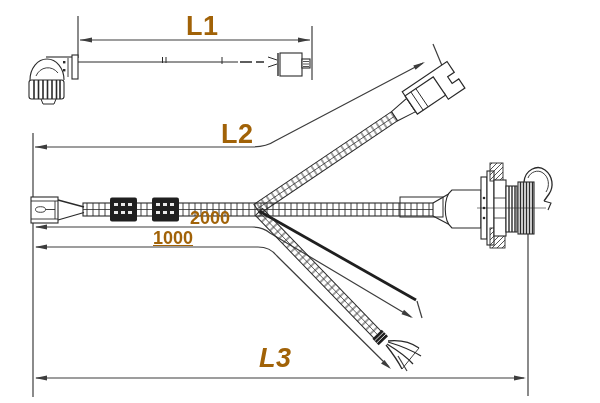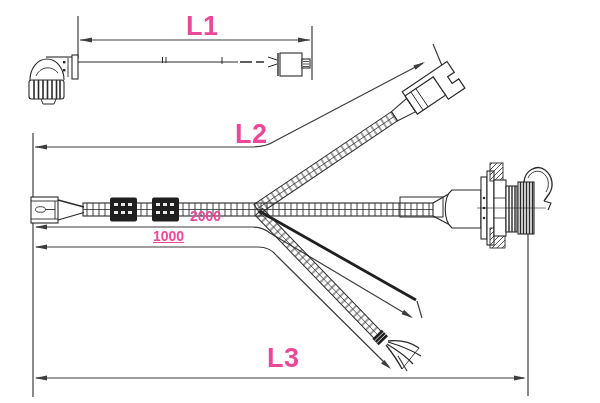--- a/index.html
+++ b/index.html
@@ -1,22 +1,22 @@
 <!DOCTYPE html>
 <html><head>
 <meta charset="utf-8">
 <style>
   html,body{margin:0;padding:0;background:#fff;}
   #stage{position:relative;width:600px;height:403px;background:#fff;overflow:hidden;
          font-family:"Liberation Sans",sans-serif;}
   #stage svg{position:absolute;left:0;top:0;}
-  .dim-label{position:absolute;color:#ec4899;font-weight:bold;line-height:1;
+  .dim-label{position:absolute;color:#a16207;font-weight:bold;line-height:1;
              font-family:"Liberation Sans",sans-serif;white-space:nowrap;}
   .dim-label.big{font-size:27px;letter-spacing:0.5px;}
-  .dim-label.small{font-size:14px;}
+  .dim-label.small{font-size:18px;}
 </style>
 </head>
 <body>
 
 <div id="stage">
 <svg width="600" height="403" viewBox="0 0 600 403">
   <defs>
     <pattern id="braid" patternUnits="userSpaceOnUse" width="6" height="400">
       <path d="M3,0 V400" stroke="#2a2a2a" stroke-width="0.9"></path>
     </pattern>
@@ -180,17 +180,17 @@
 
     <path d="M524,182 C525,170 537,164 545,170 C553,176 554,187 549,194 L544,201" stroke-width="1.3"></path>
     <path d="M528,178 C530,172 538,169 543,173 C549,177 550,186 546,192" stroke-width="0.9"></path>
     <path d="M544,201 L551,203 L548,210" stroke-width="1.1"></path>
 
     <path d="M477,208 H546" stroke-width="0.6"></path>
   </g>
 </svg>
 
 <div class="dim-label big" style="left:186px;top:13px;">L1</div>
-<div class="dim-label big" style="left:235px;top:121px;">L2</div>
+<div class="dim-label big" style="left:221px;top:121px;">L2</div>
 <div class="dim-label small" style="left:190px;top:209px;">2000</div>
 <div class="dim-label small" style="left:153px;top:229px;text-decoration:underline;">1000</div>
-<div class="dim-label big" style="left:267px;top:345px;">L3</div>
+<div class="dim-label big" style="left:259px;top:345px;font-style:italic;">L3</div>
 </div>
 
 </body></html>

